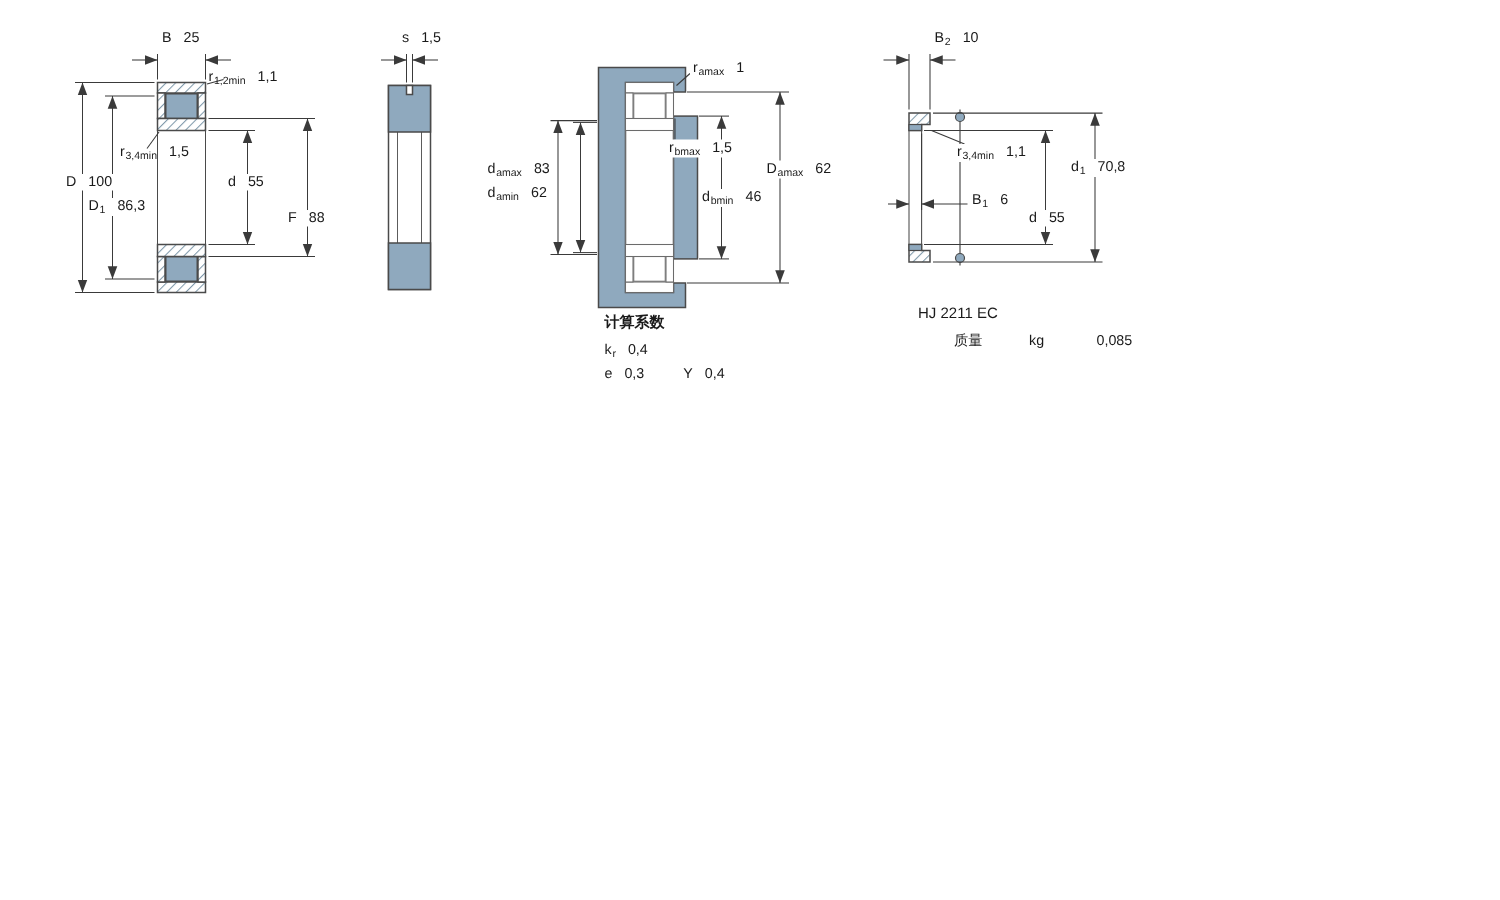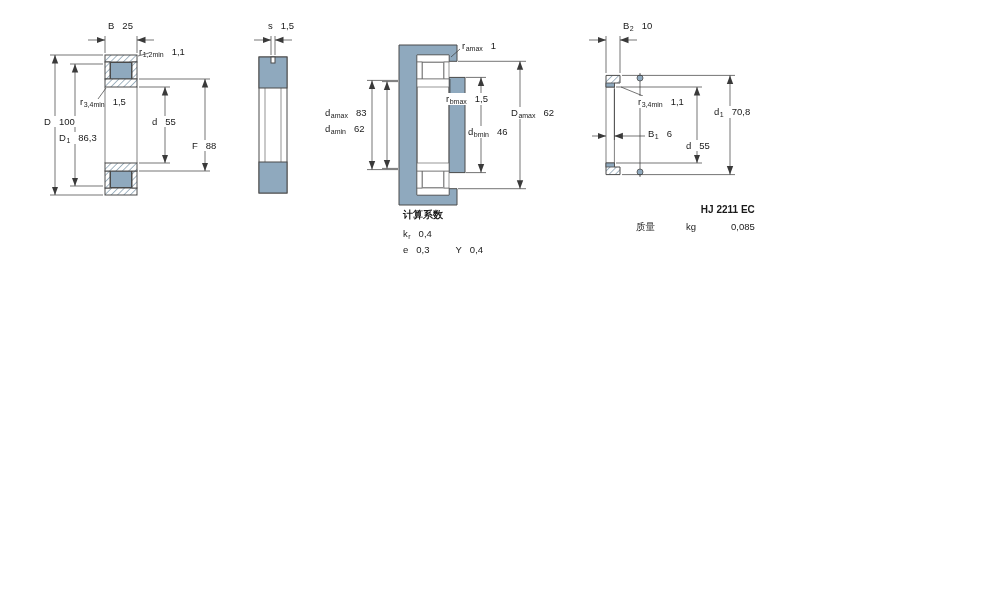--- a/index.html
+++ b/index.html
@@ -6,21 +6,21 @@
   #stage{position:relative;width:1000px;height:600px;background:var(--bg,#fff);overflow:hidden;
          font-family:"Liberation Sans",sans-serif;color:var(--text,#1a1a1a);}
   #art{position:absolute;left:0;top:0;}
   #labels{position:absolute;left:0;top:0;width:1000px;height:600px;pointer-events:none;}
   .dim-label{position:absolute;font-size:9.5px;line-height:11px;white-space:nowrap;color:var(--text,#1a1a1a);}
   .dim-label.bg{background:var(--bg,#fff);padding:0 2px;}
   .dim-label sub,.nb-sym sub{font-size:7px;vertical-align:-2px;margin-left:0.5px;line-height:1;}
   .dim-label .val{margin-left:8px;}
   .noteblock{position:absolute;white-space:nowrap;}
   .nb-title{font-size:10px;font-weight:bold;margin-bottom:6px;}
-  .nb-title.plain{font-weight:bold;text-align:right;}
+  .nb-title.plain{font-weight:normal;}
   .nb-row{font-size:9.5px;margin-bottom:4px;}
   .nb-val{margin-left:8px;}
   .nb-y{margin-left:26px;}
   .mass-label{display:inline-block;width:50px;margin-left:24px;}
   .mass-unit{display:inline-block;width:45px;}
 </style>
 </head>
 <body>
 
 <div id="stage">

